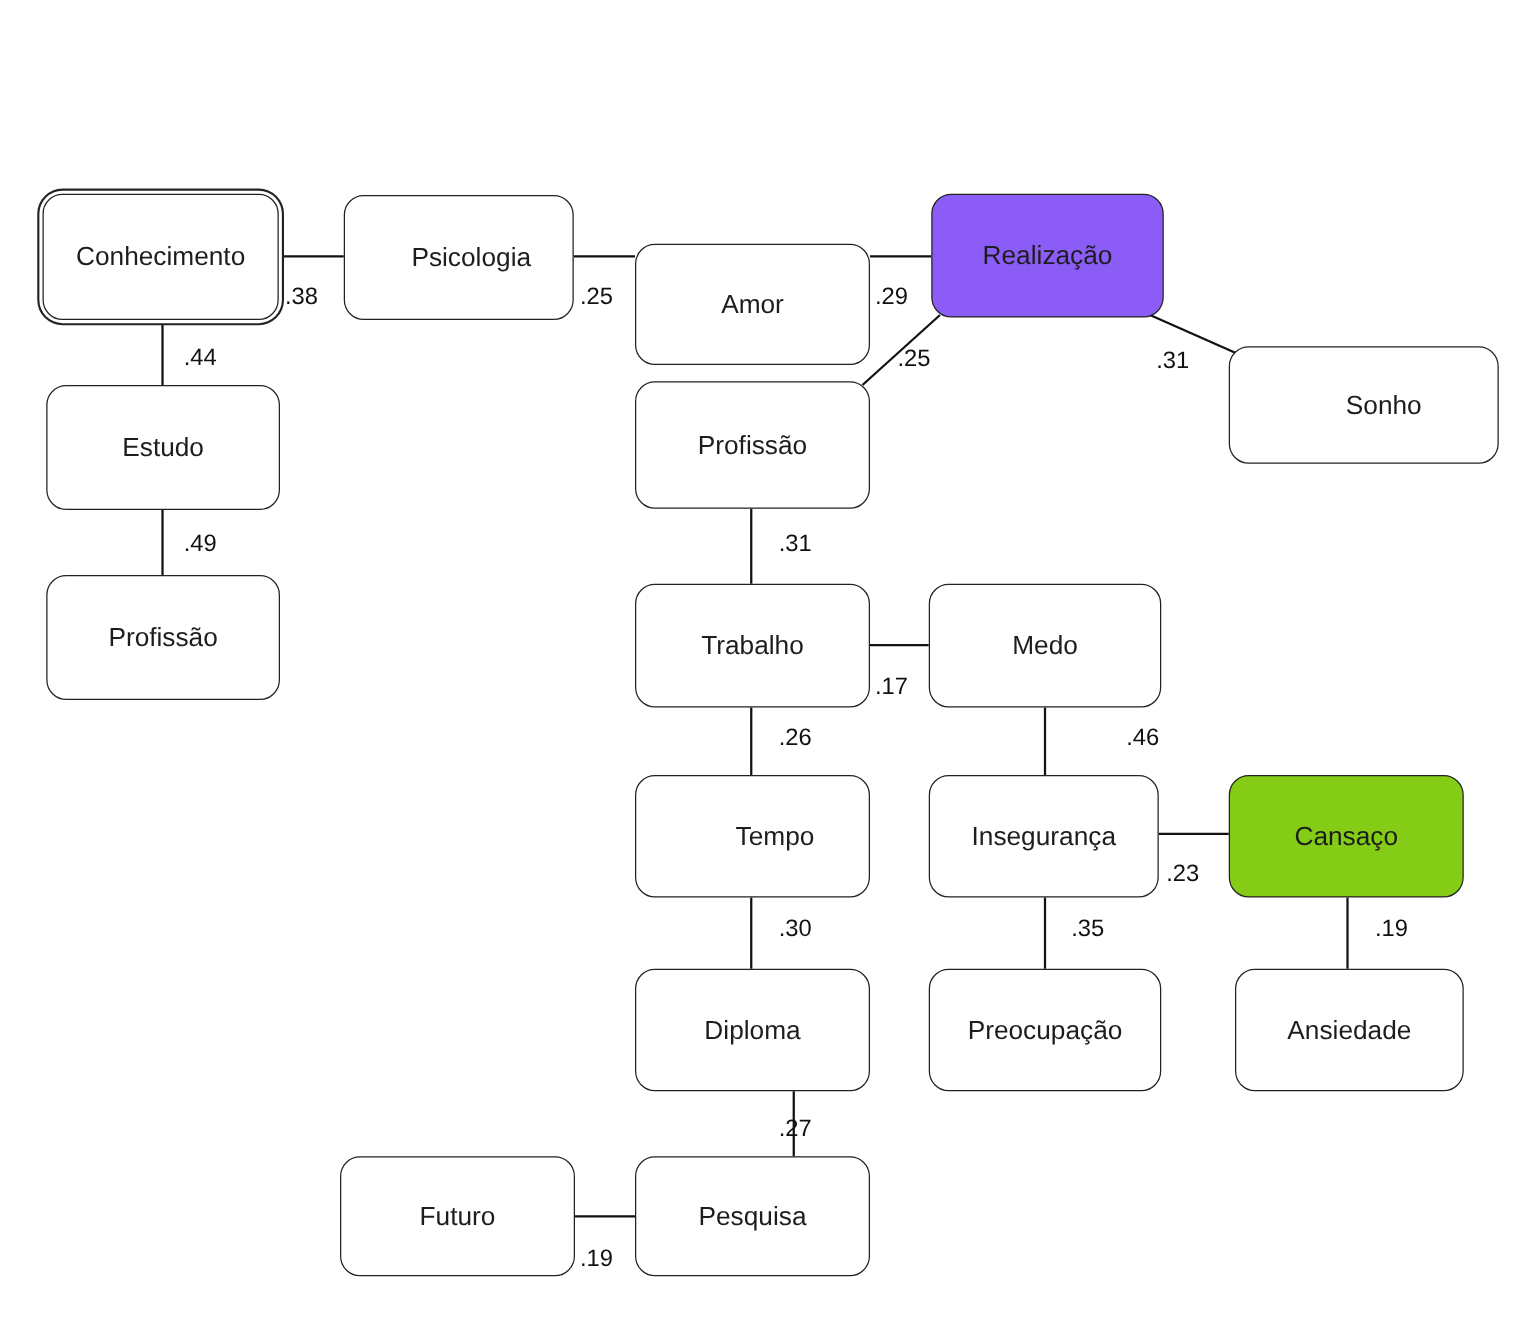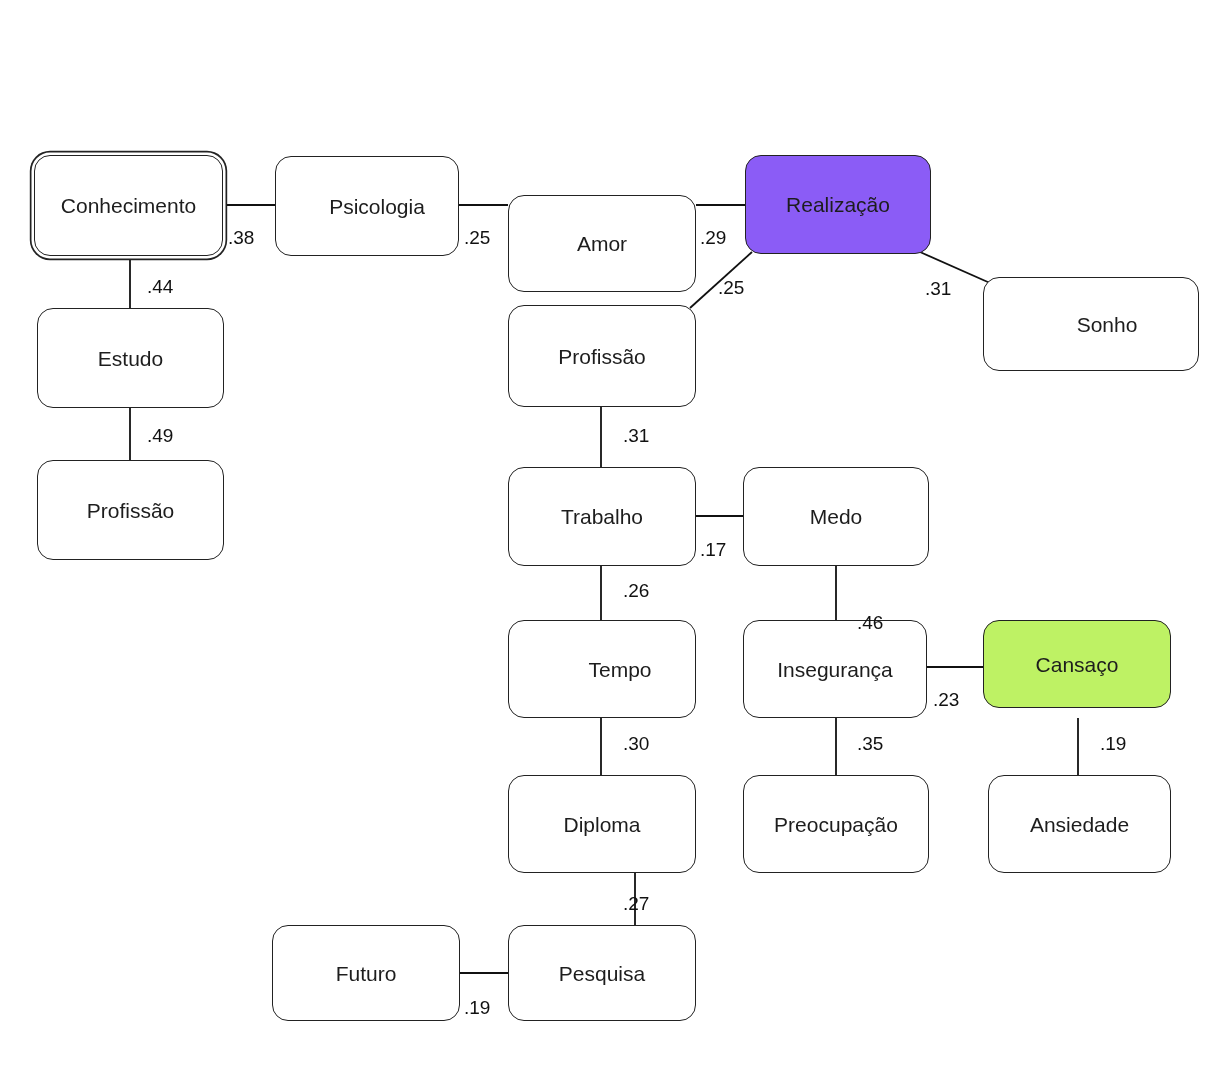--- a/index.html
+++ b/index.html
@@ -124,21 +124,21 @@
       </div>
       <div class="node" style="left: 743px; top: 467px; width: 186px; height: 99px; border-color: rgb(34, 34, 34); background: rgb(255, 255, 255);">
         <span>Medo</span>
       </div>
       <div class="node" style="left: 508px; top: 620px; width: 188px; height: 98px; border-color: rgb(34, 34, 34); background: rgb(255, 255, 255); padding-left: 36px;">
         <span>Tempo</span>
       </div>
       <div class="node" style="left: 743px; top: 620px; width: 184px; height: 98px; border-color: rgb(34, 34, 34); background: rgb(255, 255, 255);">
         <span>Insegurança</span>
       </div>
-      <div class="node" style="left: 983px; top: 620px; width: 188px; height: 88px; border-color: rgb(34, 34, 34); background: #bef264;">
+      <div class="node" style="left: 983px; top: 620px; width: 188px; height: 98px; border-color: rgb(34, 34, 34); background: #84cc16;">
         <span>Cansaço</span>
       </div>
       <div class="node" style="left: 508px; top: 775px; width: 188px; height: 98px; border-color: rgb(34, 34, 34); background: rgb(255, 255, 255);">
         <span>Diploma</span>
       </div>
       <div class="node" style="left: 743px; top: 775px; width: 186px; height: 98px; border-color: rgb(34, 34, 34); background: rgb(255, 255, 255);">
         <span>Preocupação</span>
       </div>
       <div class="node" style="left: 988px; top: 775px; width: 183px; height: 98px; border-color: rgb(34, 34, 34); background: rgb(255, 255, 255);">
         <span>Ansiedade</span>
@@ -154,21 +154,21 @@
       <div class="edge-weight" style="left: 228px; top: 228px;">.38</div>
       <div class="edge-weight" style="left: 464px; top: 228px;">.25</div>
       <div class="edge-weight" style="left: 700px; top: 228px;">.29</div>
       <div class="edge-weight" style="left: 925px; top: 279px;">.31</div>
       <div class="edge-weight" style="left: 718px; top: 278px;">.25</div>
       <div class="edge-weight" style="left: 147px; top: 277px;">.44</div>
       <div class="edge-weight" style="left: 147px; top: 426px;">.49</div>
       <div class="edge-weight" style="left: 623px; top: 426px;">.31</div>
       <div class="edge-weight" style="left: 700px; top: 540px;">.17</div>
       <div class="edge-weight" style="left: 623px; top: 581px;">.26</div>
-      <div class="edge-weight" style="left: 857px; top: 581px; margin-top: 32px;">.46</div>
+      <div class="edge-weight" style="left: 901px; top: 581px;">.46</div>
       <div class="edge-weight" style="left: 623px; top: 734px;">.30</div>
       <div class="edge-weight" style="left: 933px; top: 690px;">.23</div>
       <div class="edge-weight" style="left: 857px; top: 734px;">.35</div>
       <div class="edge-weight" style="left: 1100px; top: 734px;">.19</div>
       <div class="edge-weight" style="left: 623px; top: 894px;">.27</div>
       <div class="edge-weight" style="left: 464px; top: 998px;">.19</div>
     </div>
 
 </div>
 

